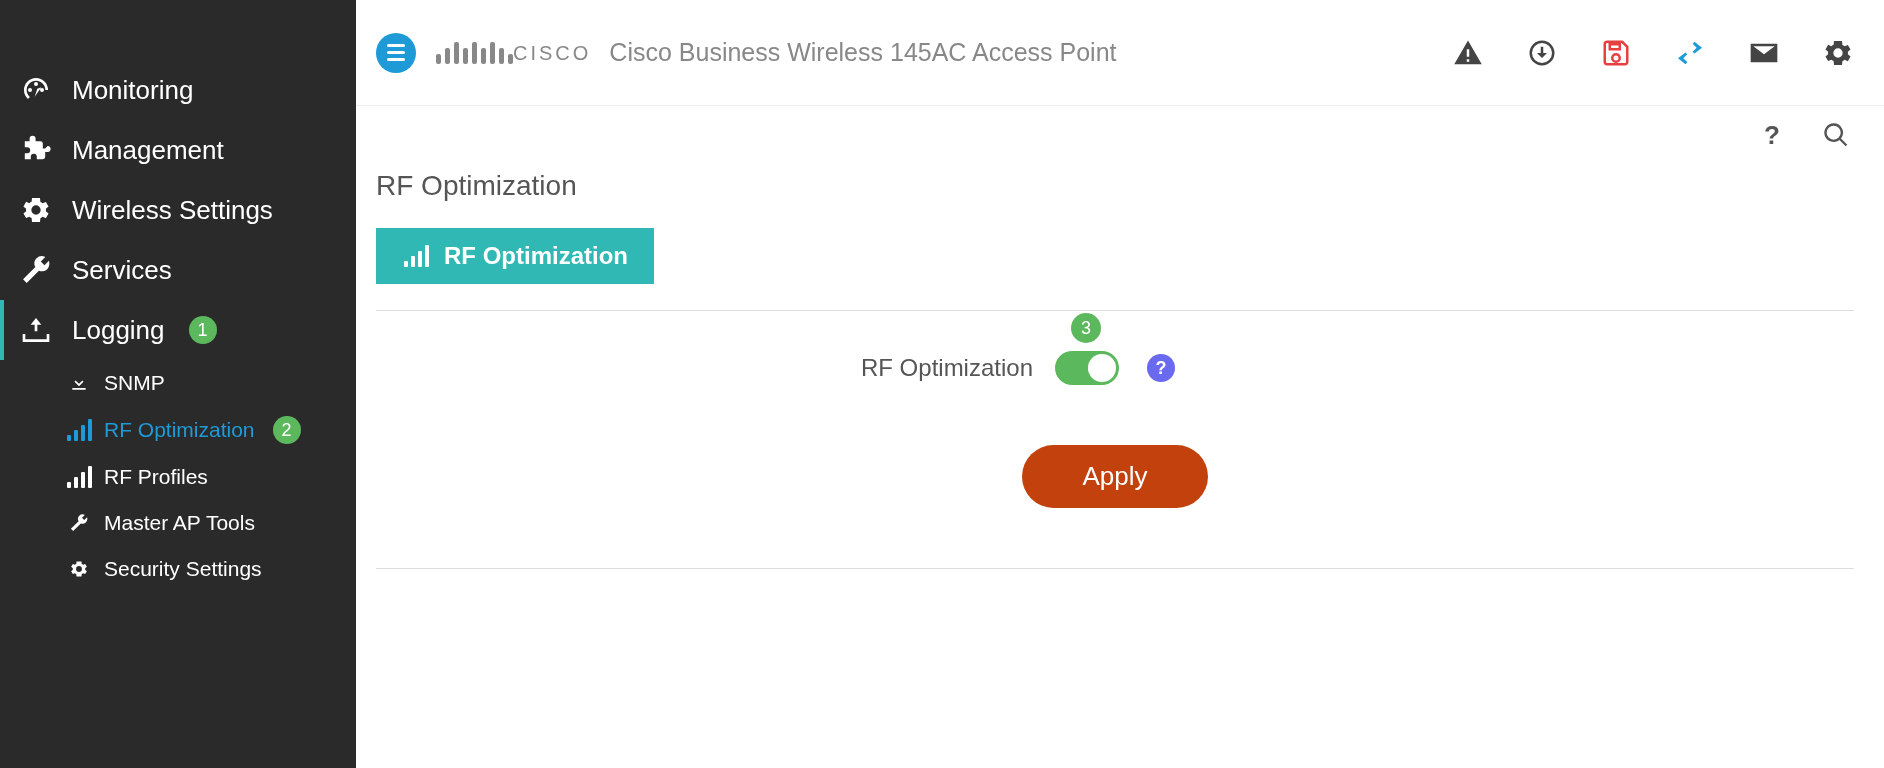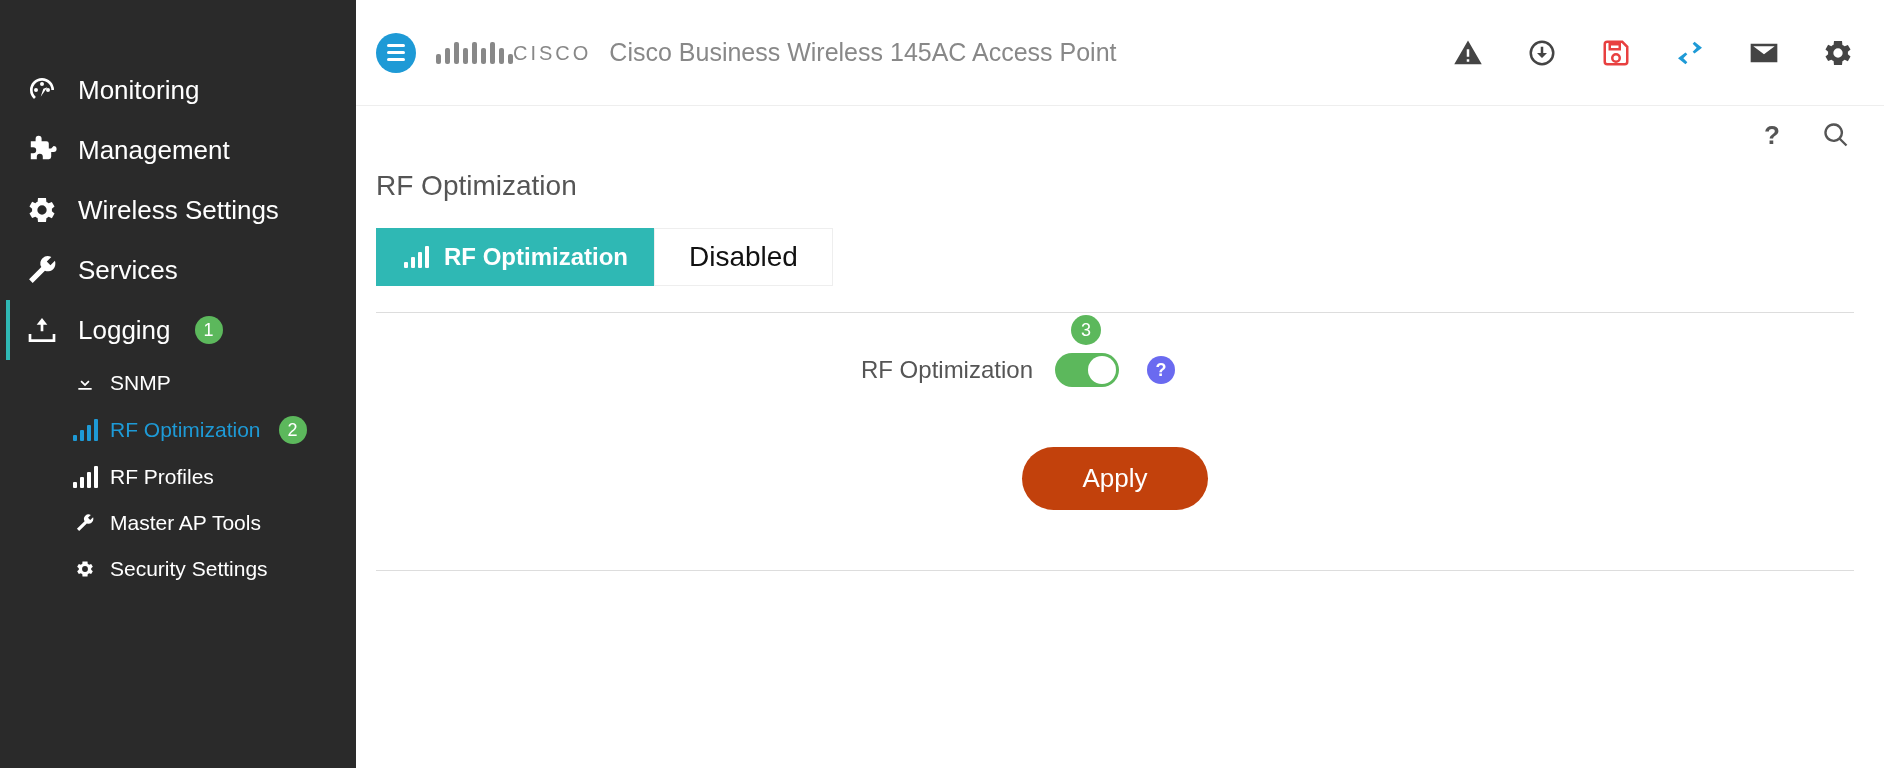--- a/index.html
+++ b/index.html
@@ -27,21 +27,20 @@
     flex: 0 0 356px;
   }
   .nav-item {
     display: flex;
     align-items: center;
     gap: 18px;
     padding: 12px 20px 12px 18px;
     font-size: 26px;
     cursor: pointer;
     position: relative;
-    margin-left: 6px;
   }
   .nav-item .icon {
     width: 36px;
     height: 36px;
     display: flex;
     align-items: center;
     justify-content: center;
     flex: 0 0 36px;
   }
   .nav-item svg { fill: #ffffff; }
@@ -56,21 +55,20 @@
     background: #5cb85c;
     color: #fff;
     font-size: 18px;
     display: inline-flex;
     align-items: center;
     justify-content: center;
     margin-left: 6px;
   }
   .sub-items {
     padding-left: 66px;
-    margin-left: 6px;
   }
   .sub-item {
     display: flex;
     align-items: center;
     gap: 12px;
     padding: 10px 10px 10px 0;
     font-size: 21px;
     cursor: pointer;
     color: #fff;
   }
@@ -522,21 +520,20 @@
           <span class="icon" style="color:#fff">
             <span class="signal-bars">
                 <span></span>
                 <span></span>
                 <span></span>
                 <span></span>
               </span>
           </span>
           <span>RF Optimization</span>
         </div>
-        <div class="status-pill">Disabled</div>
       </div>
 
       <div class="form-area">
         <div class="form-row">
           <div class="form-label">RF Optimization</div>
           <div class="toggle-wrap">
             <span class="toggle-badge">3</span>
             <div class="toggle">
               <div class="knob"></div>
             </div>

